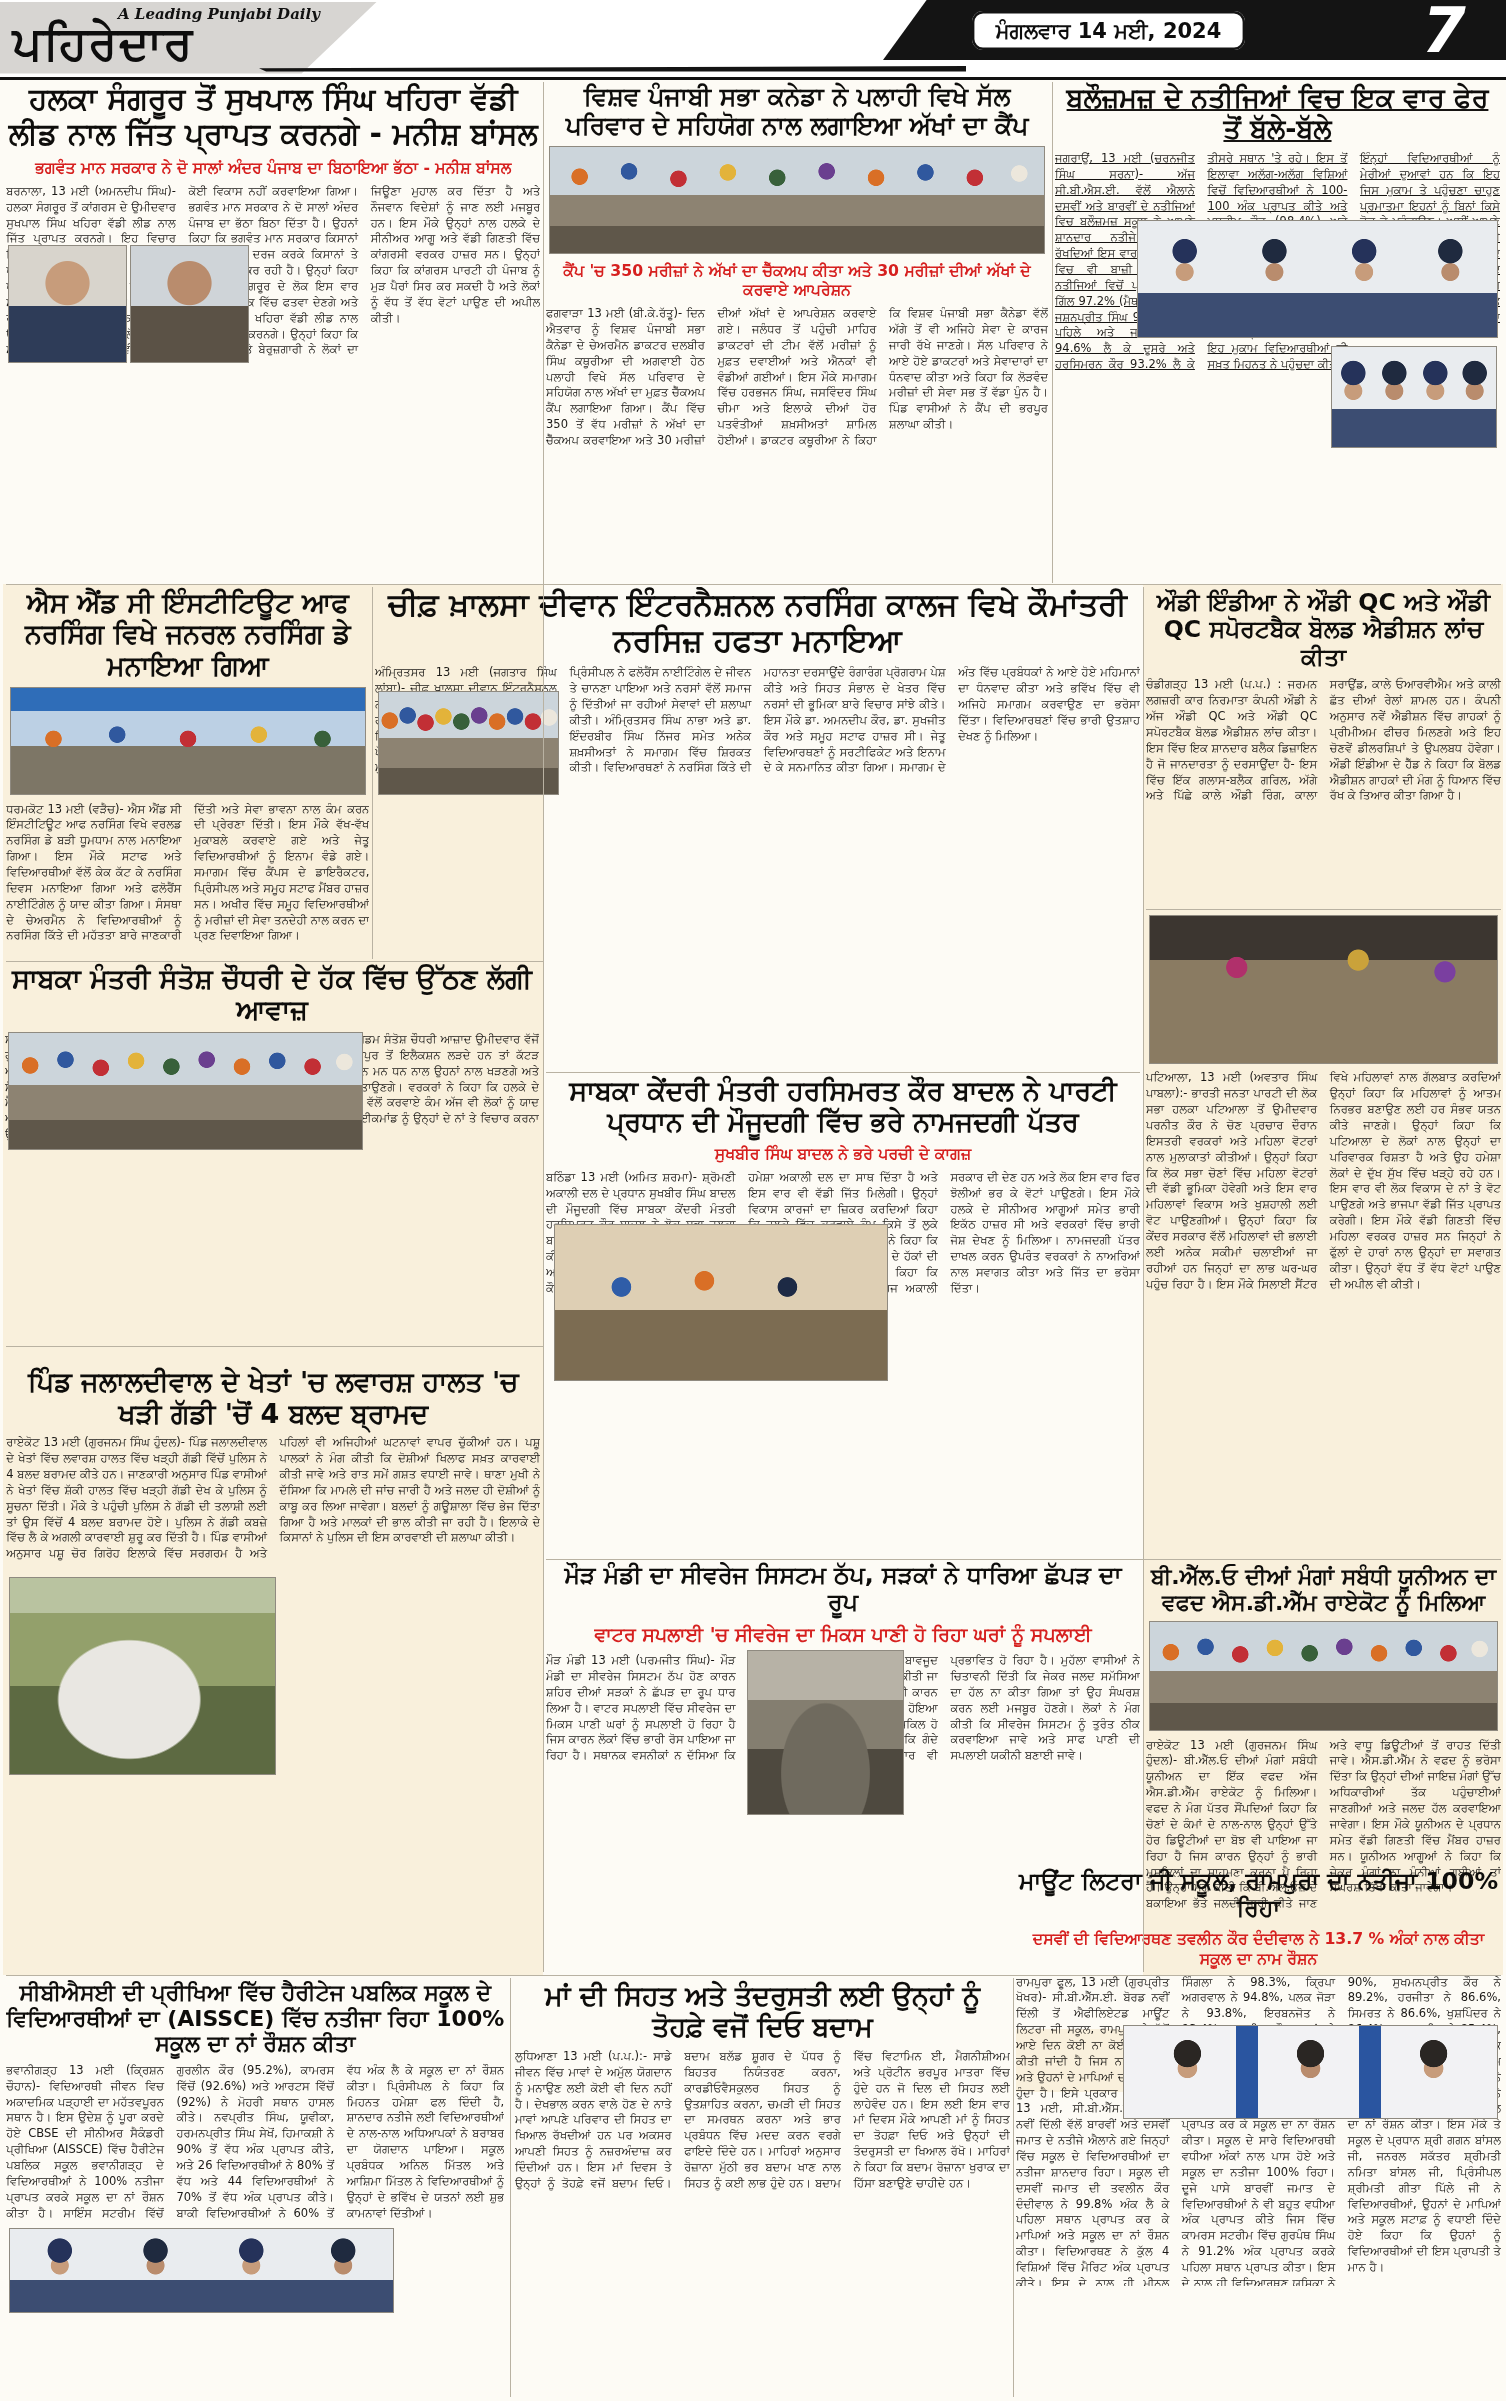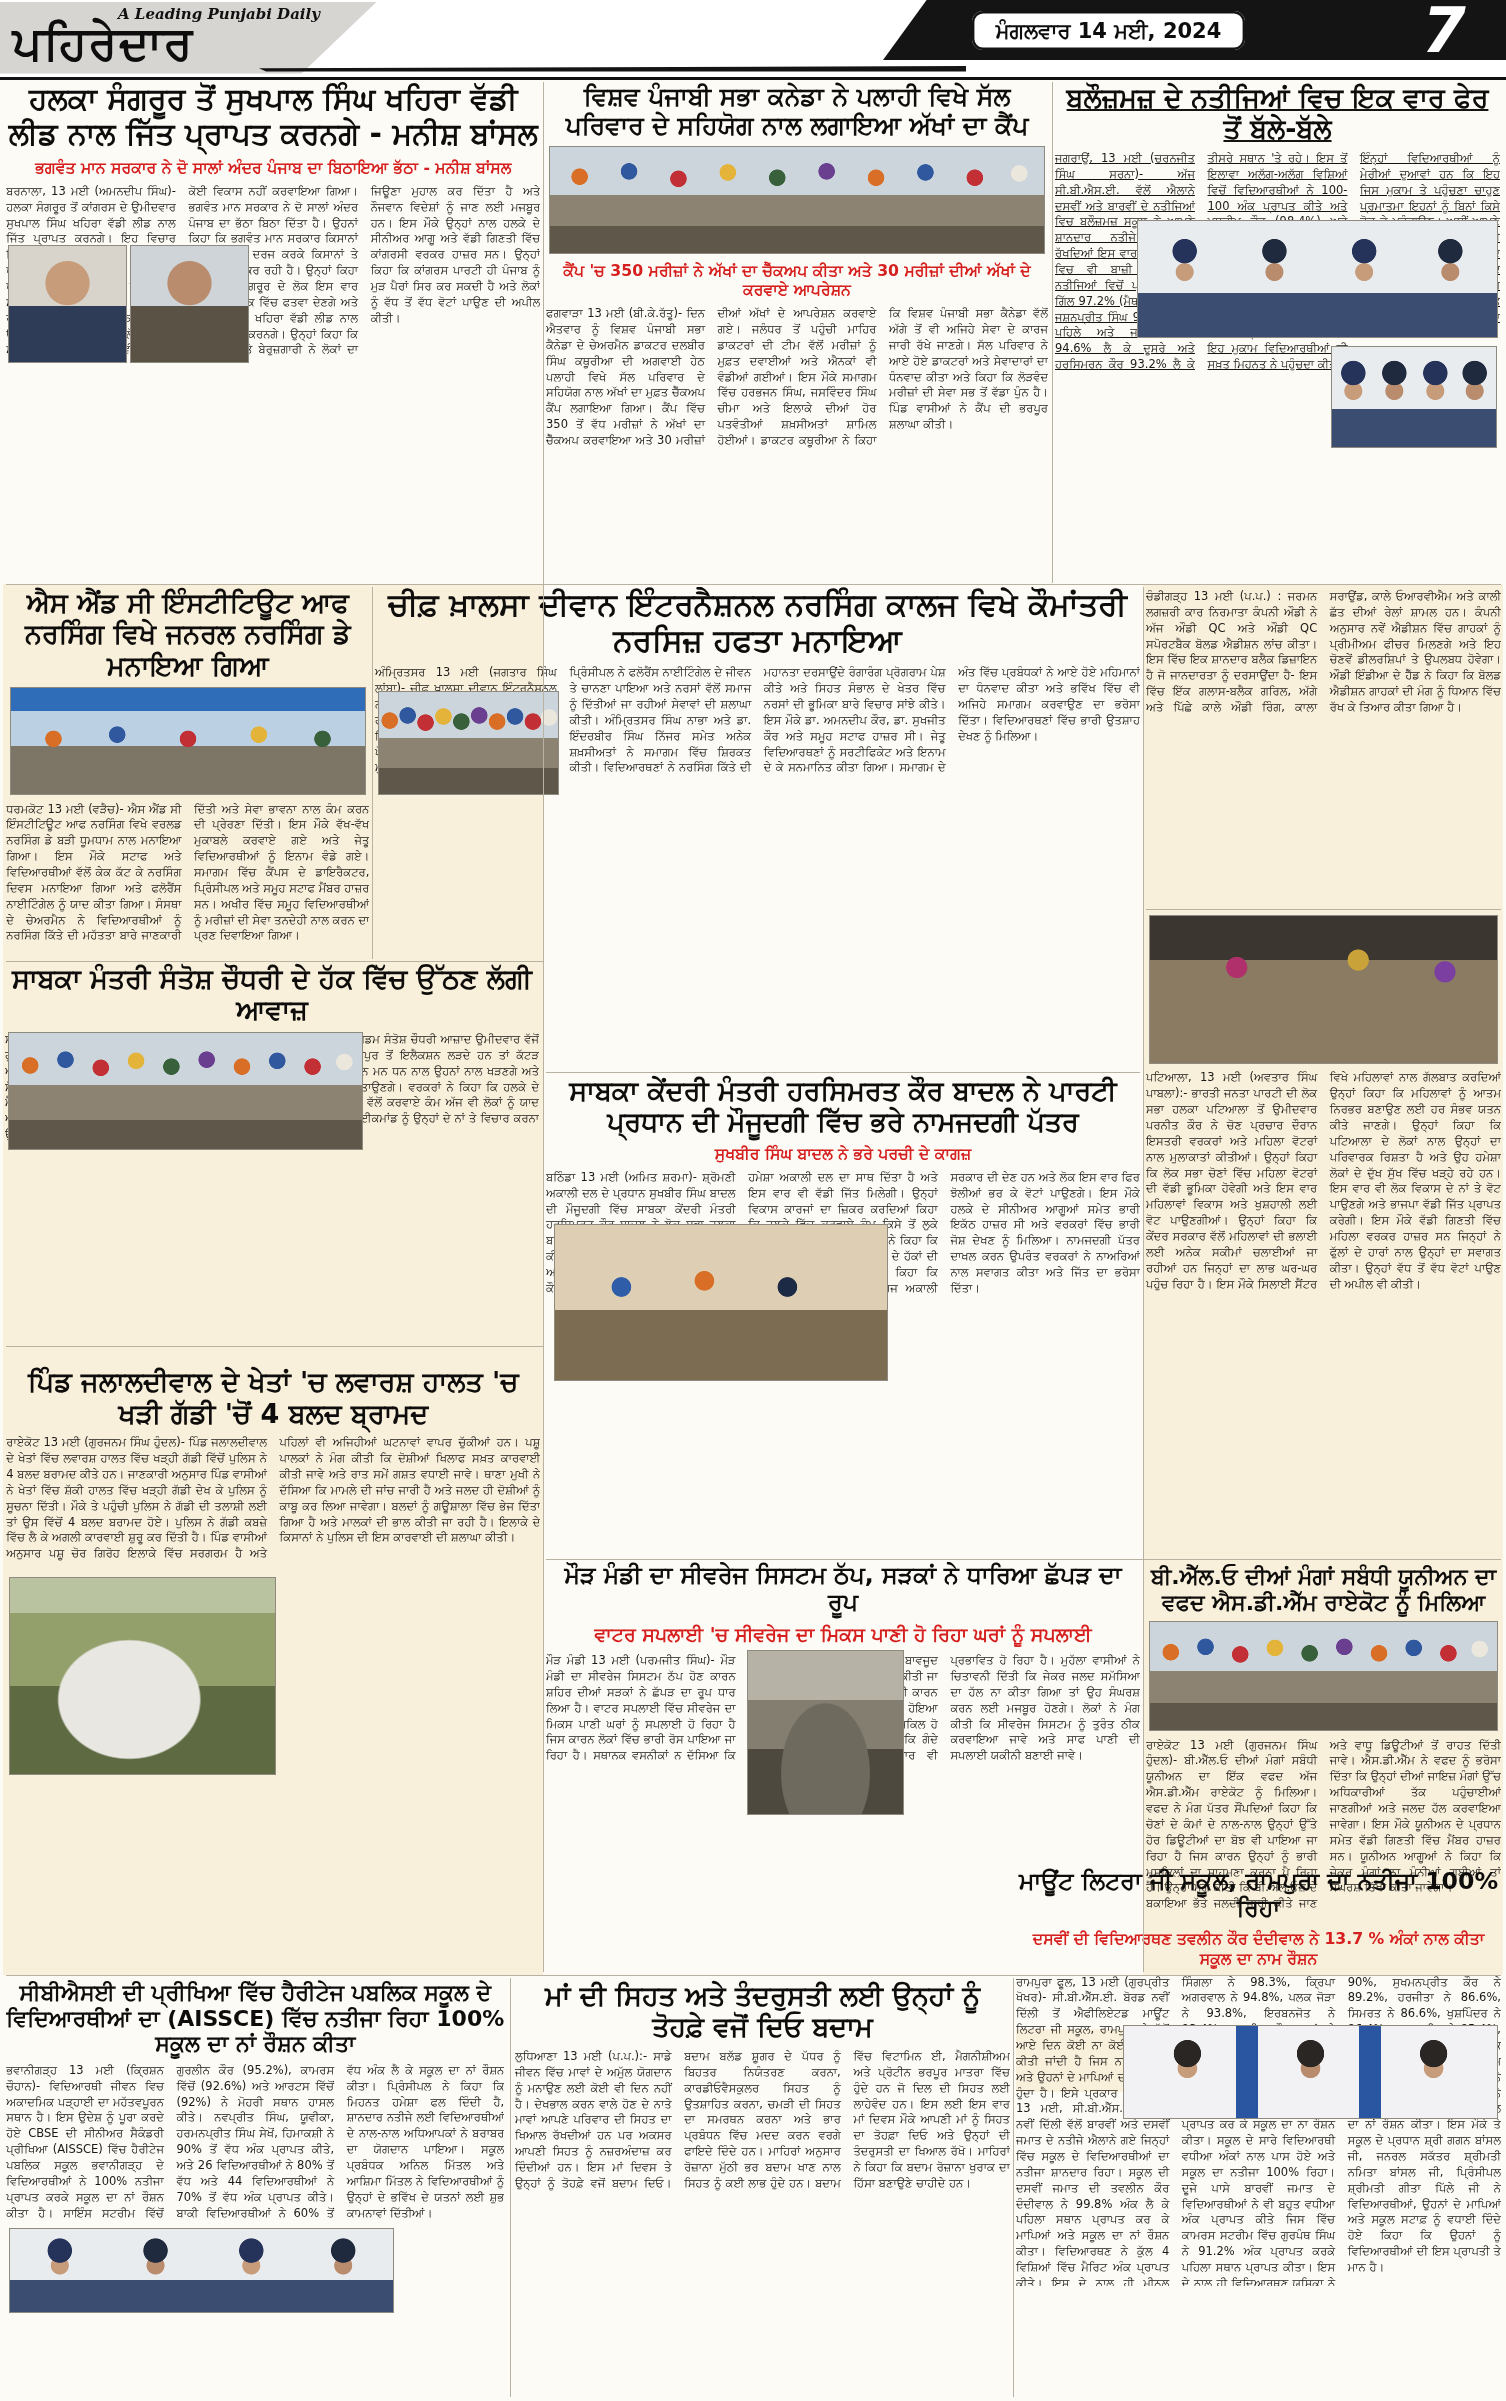--- a/index.html
+++ b/index.html
@@ -149,20 +149,21 @@
     <div class="body-txt cols2" style="height:173px;">ਧਰਮਕੋਟ 13 ਮਈ (ਵੜੈਚ)- ਐਸ ਐਂਡ ਸੀ ਇੰਸਟੀਟਿਊਟ ਆਫ ਨਰਸਿੰਗ ਵਿਖੇ ਵਰਲਡ ਨਰਸਿੰਗ ਡੇ ਬੜੀ ਧੂਮਧਾਮ ਨਾਲ ਮਨਾਇਆ ਗਿਆ। ਇਸ ਮੌਕੇ ਸਟਾਫ ਅਤੇ ਵਿਦਿਆਰਥੀਆਂ ਵੱਲੋਂ ਕੇਕ ਕੱਟ ਕੇ ਨਰਸਿੰਗ ਦਿਵਸ ਮਨਾਇਆ ਗਿਆ ਅਤੇ ਫਲੋਰੈਂਸ ਨਾਈਟਿੰਗੇਲ ਨੂੰ ਯਾਦ ਕੀਤਾ ਗਿਆ। ਸੰਸਥਾ ਦੇ ਚੇਅਰਮੈਨ ਨੇ ਵਿਦਿਆਰਥੀਆਂ ਨੂੰ ਨਰਸਿੰਗ ਕਿੱਤੇ ਦੀ ਮਹੱਤਤਾ ਬਾਰੇ ਜਾਣਕਾਰੀ ਦਿੱਤੀ ਅਤੇ ਸੇਵਾ ਭਾਵਨਾ ਨਾਲ ਕੰਮ ਕਰਨ ਦੀ ਪ੍ਰੇਰਣਾ ਦਿੱਤੀ। ਇਸ ਮੌਕੇ ਵੱਖ-ਵੱਖ ਮੁਕਾਬਲੇ ਕਰਵਾਏ ਗਏ ਅਤੇ ਜੇਤੂ ਵਿਦਿਆਰਥੀਆਂ ਨੂੰ ਇਨਾਮ ਵੰਡੇ ਗਏ। ਸਮਾਗਮ ਵਿੱਚ ਕੈਂਪਸ ਦੇ ਡਾਇਰੈਕਟਰ, ਪ੍ਰਿੰਸੀਪਲ ਅਤੇ ਸਮੂਹ ਸਟਾਫ ਮੈਂਬਰ ਹਾਜ਼ਰ ਸਨ। ਅਖੀਰ ਵਿੱਚ ਸਮੂਹ ਵਿਦਿਆਰਥੀਆਂ ਨੂੰ ਮਰੀਜ਼ਾਂ ਦੀ ਸੇਵਾ ਤਨਦੇਹੀ ਨਾਲ ਕਰਨ ਦਾ ਪ੍ਰਣ ਦਿਵਾਇਆ ਗਿਆ।</div>
   </div>
 
   <div class="art" style="left:375px;top:587px;width:765px;height:482px;">
     <h1 class="hl hl-40">ਚੀਫ਼ ਖ਼ਾਲਸਾ ਦੀਵਾਨ ਇੰਟਰਨੈਸ਼ਨਲ ਨਰਸਿੰਗ ਕਾਲਜ ਵਿਖੇ ਕੌਮਾਂਤਰੀ ਨਰਸਿਜ਼ ਹਫਤਾ ਮਨਾਇਆ</h1>
     <div class="body-txt cols4" style="height:385px;">ਅੰਮ੍ਰਿਤਸਰ 13 ਮਈ (ਜਗਤਾਰ ਸਿੰਘ ਲਾਂਬਾ)- ਚੀਫ਼ ਖ਼ਾਲਸਾ ਦੀਵਾਨ ਇੰਟਰਨੈਸ਼ਨਲ ਨਰਸਿੰਗ ਕਾਲਜ ਵਿਖੇ ਕੌਮਾਂਤਰੀ ਨਰਸਿਜ਼ ਹਫਤਾ ਬੜੇ ਉਤਸ਼ਾਹ ਨਾਲ ਮਨਾਇਆ ਗਿਆ। ਇਸ ਮੌਕੇ ਵਿਦਿਆਰਥਣਾਂ ਵੱਲੋਂ ਪੋਸਟਰ ਮੇਕਿੰਗ, ਰੰਗੋਲੀ, ਭਾਸ਼ਣ ਅਤੇ ਹੋਰ ਮੁਕਾਬਲੇ ਕਰਵਾਏ ਗਏ। ਕਾਲਜ ਦੀ ਪ੍ਰਿੰਸੀਪਲ ਨੇ ਫਲੋਰੈਂਸ ਨਾਈਟਿੰਗੇਲ ਦੇ ਜੀਵਨ ਤੇ ਚਾਨਣਾ ਪਾਇਆ ਅਤੇ ਨਰਸਾਂ ਵੱਲੋਂ ਸਮਾਜ ਨੂੰ ਦਿੱਤੀਆਂ ਜਾ ਰਹੀਆਂ ਸੇਵਾਵਾਂ ਦੀ ਸ਼ਲਾਘਾ ਕੀਤੀ। ਅੰਮ੍ਰਿਤਸਰ ਸਿੰਘ ਨਾਭਾ ਅਤੇ ਡਾ. ਇੰਦਰਬੀਰ ਸਿੰਘ ਨਿੱਜਰ ਸਮੇਤ ਅਨੇਕ ਸ਼ਖ਼ਸੀਅਤਾਂ ਨੇ ਸਮਾਗਮ ਵਿੱਚ ਸ਼ਿਰਕਤ ਕੀਤੀ। ਵਿਦਿਆਰਥਣਾਂ ਨੇ ਨਰਸਿੰਗ ਕਿੱਤੇ ਦੀ ਮਹਾਨਤਾ ਦਰਸਾਉਂਦੇ ਰੰਗਾਰੰਗ ਪ੍ਰੋਗਰਾਮ ਪੇਸ਼ ਕੀਤੇ ਅਤੇ ਸਿਹਤ ਸੰਭਾਲ ਦੇ ਖੇਤਰ ਵਿੱਚ ਨਰਸਾਂ ਦੀ ਭੂਮਿਕਾ ਬਾਰੇ ਵਿਚਾਰ ਸਾਂਝੇ ਕੀਤੇ। ਇਸ ਮੌਕੇ ਡਾ. ਅਮਨਦੀਪ ਕੌਰ, ਡਾ. ਸੁਖਜੀਤ ਕੌਰ ਅਤੇ ਸਮੂਹ ਸਟਾਫ ਹਾਜ਼ਰ ਸੀ। ਜੇਤੂ ਵਿਦਿਆਰਥਣਾਂ ਨੂੰ ਸਰਟੀਫਿਕੇਟ ਅਤੇ ਇਨਾਮ ਦੇ ਕੇ ਸਨਮਾਨਿਤ ਕੀਤਾ ਗਿਆ। ਸਮਾਗਮ ਦੇ ਅੰਤ ਵਿੱਚ ਪ੍ਰਬੰਧਕਾਂ ਨੇ ਆਏ ਹੋਏ ਮਹਿਮਾਨਾਂ ਦਾ ਧੰਨਵਾਦ ਕੀਤਾ ਅਤੇ ਭਵਿੱਖ ਵਿੱਚ ਵੀ ਅਜਿਹੇ ਸਮਾਗਮ ਕਰਵਾਉਣ ਦਾ ਭਰੋਸਾ ਦਿੱਤਾ। ਵਿਦਿਆਰਥਣਾਂ ਵਿੱਚ ਭਾਰੀ ਉਤਸ਼ਾਹ ਦੇਖਣ ਨੂੰ ਮਿਲਿਆ।</div>
     <div class="ph ph-abs ph-crowd" style="left:3.1px;top:104px;width:181px;height:104px;"></div>
   </div>
 
   <div class="art" style="left:1146px;top:589px;width:355px;height:319px;">
+    <h1 class="hl hl-30">ਔਡੀ ਇੰਡੀਆ ਨੇ ਔਡੀ QC ਅਤੇ ਔਡੀ QC ਸਪੋਰਟਬੈਕ ਬੋਲਡ ਐਡੀਸ਼ਨ ਲਾਂਚ ਕੀਤਾ</h1>
     <div class="body-txt cols2" style="height:236px;">ਚੰਡੀਗੜ੍ਹ 13 ਮਈ (ਪ.ਪ.) : ਜਰਮਨ ਲਗਜ਼ਰੀ ਕਾਰ ਨਿਰਮਾਤਾ ਕੰਪਨੀ ਔਡੀ ਨੇ ਅੱਜ ਔਡੀ QC ਅਤੇ ਔਡੀ QC ਸਪੋਰਟਬੈਕ ਬੋਲਡ ਐਡੀਸ਼ਨ ਲਾਂਚ ਕੀਤਾ। ਇਸ ਵਿੱਚ ਇਕ ਸ਼ਾਨਦਾਰ ਬਲੈਕ ਡਿਜ਼ਾਇਨ ਹੈ ਜੋ ਜਾਨਦਾਰਤਾ ਨੂੰ ਦਰਸਾਉਂਦਾ ਹੈ- ਇਸ ਵਿੱਚ ਇੱਕ ਗਲਾਸ-ਬਲੈਕ ਗਰਿਲ, ਅੱਗੇ ਅਤੇ ਪਿੱਛੇ ਕਾਲੇ ਔਡੀ ਰਿੰਗ, ਕਾਲਾ ਸਰਾਉਂਡ, ਕਾਲੇ ਓਆਰਵੀਐਮ ਅਤੇ ਕਾਲੀ ਛੱਤ ਦੀਆਂ ਰੇਲਾਂ ਸ਼ਾਮਲ ਹਨ। ਕੰਪਨੀ ਅਨੁਸਾਰ ਨਵੇਂ ਐਡੀਸ਼ਨ ਵਿੱਚ ਗਾਹਕਾਂ ਨੂੰ ਪ੍ਰੀਮੀਅਮ ਫੀਚਰ ਮਿਲਣਗੇ ਅਤੇ ਇਹ ਚੋਣਵੇਂ ਡੀਲਰਸ਼ਿਪਾਂ ਤੇ ਉਪਲਬਧ ਹੋਵੇਗਾ। ਔਡੀ ਇੰਡੀਆ ਦੇ ਹੈੱਡ ਨੇ ਕਿਹਾ ਕਿ ਬੋਲਡ ਐਡੀਸ਼ਨ ਗਾਹਕਾਂ ਦੀ ਮੰਗ ਨੂੰ ਧਿਆਨ ਵਿੱਚ ਰੱਖ ਕੇ ਤਿਆਰ ਕੀਤਾ ਗਿਆ ਹੈ।</div>
   </div>
 
   <div class="art" style="left:1146px;top:912px;width:355px;height:645px;">
     <div class="ph ph-flow ph-sewing" style="width:349px;height:149px;"></div>
     <div class="body-txt cols2" style="height:393px;">ਪਟਿਆਲਾ, 13 ਮਈ (ਅਵਤਾਰ ਸਿੰਘ ਪਾਬਲਾ):- ਭਾਰਤੀ ਜਨਤਾ ਪਾਰਟੀ ਦੀ ਲੋਕ ਸਭਾ ਹਲਕਾ ਪਟਿਆਲਾ ਤੋਂ ਉਮੀਦਵਾਰ ਪਰਨੀਤ ਕੌਰ ਨੇ ਚੋਣ ਪ੍ਰਚਾਰ ਦੌਰਾਨ ਇਸਤਰੀ ਵਰਕਰਾਂ ਅਤੇ ਮਹਿਲਾ ਵੋਟਰਾਂ ਨਾਲ ਮੁਲਾਕਾਤਾਂ ਕੀਤੀਆਂ। ਉਨ੍ਹਾਂ ਕਿਹਾ ਕਿ ਲੋਕ ਸਭਾ ਚੋਣਾਂ ਵਿੱਚ ਮਹਿਲਾ ਵੋਟਰਾਂ ਦੀ ਵੱਡੀ ਭੂਮਿਕਾ ਹੋਵੇਗੀ ਅਤੇ ਇਸ ਵਾਰ ਮਹਿਲਾਵਾਂ ਵਿਕਾਸ ਅਤੇ ਖੁਸ਼ਹਾਲੀ ਲਈ ਵੋਟ ਪਾਉਣਗੀਆਂ। ਉਨ੍ਹਾਂ ਕਿਹਾ ਕਿ ਕੇਂਦਰ ਸਰਕਾਰ ਵੱਲੋਂ ਮਹਿਲਾਵਾਂ ਦੀ ਭਲਾਈ ਲਈ ਅਨੇਕ ਸਕੀਮਾਂ ਚਲਾਈਆਂ ਜਾ ਰਹੀਆਂ ਹਨ ਜਿਨ੍ਹਾਂ ਦਾ ਲਾਭ ਘਰ-ਘਰ ਪਹੁੰਚ ਰਿਹਾ ਹੈ। ਇਸ ਮੌਕੇ ਸਿਲਾਈ ਸੈਂਟਰ ਵਿਖੇ ਮਹਿਲਾਵਾਂ ਨਾਲ ਗੱਲਬਾਤ ਕਰਦਿਆਂ ਉਨ੍ਹਾਂ ਕਿਹਾ ਕਿ ਮਹਿਲਾਵਾਂ ਨੂੰ ਆਤਮ ਨਿਰਭਰ ਬਣਾਉਣ ਲਈ ਹਰ ਸੰਭਵ ਯਤਨ ਕੀਤੇ ਜਾਣਗੇ। ਉਨ੍ਹਾਂ ਕਿਹਾ ਕਿ ਪਟਿਆਲਾ ਦੇ ਲੋਕਾਂ ਨਾਲ ਉਨ੍ਹਾਂ ਦਾ ਪਰਿਵਾਰਕ ਰਿਸ਼ਤਾ ਹੈ ਅਤੇ ਉਹ ਹਮੇਸ਼ਾ ਲੋਕਾਂ ਦੇ ਦੁੱਖ ਸੁੱਖ ਵਿੱਚ ਖੜ੍ਹੇ ਰਹੇ ਹਨ। ਇਸ ਵਾਰ ਵੀ ਲੋਕ ਵਿਕਾਸ ਦੇ ਨਾਂ ਤੇ ਵੋਟ ਪਾਉਣਗੇ ਅਤੇ ਭਾਜਪਾ ਵੱਡੀ ਜਿੱਤ ਪ੍ਰਾਪਤ ਕਰੇਗੀ। ਇਸ ਮੌਕੇ ਵੱਡੀ ਗਿਣਤੀ ਵਿੱਚ ਮਹਿਲਾ ਵਰਕਰ ਹਾਜ਼ਰ ਸਨ ਜਿਨ੍ਹਾਂ ਨੇ ਫੁੱਲਾਂ ਦੇ ਹਾਰਾਂ ਨਾਲ ਉਨ੍ਹਾਂ ਦਾ ਸਵਾਗਤ ਕੀਤਾ। ਉਨ੍ਹਾਂ ਵੱਧ ਤੋਂ ਵੱਧ ਵੋਟਾਂ ਪਾਉਣ ਦੀ ਅਪੀਲ ਵੀ ਕੀਤੀ।</div>
   </div>
 
   <div class="art" style="left:5px;top:963px;width:534px;height:382px;">
     <h1 class="hl hl-36 hl-34">ਸਾਬਕਾ ਮੰਤਰੀ ਸੰਤੋਸ਼ ਚੌਧਰੀ ਦੇ ਹੱਕ ਵਿੱਚ ਉੱਠਣ ਲੱਗੀ ਆਵਾਜ਼</h1>

